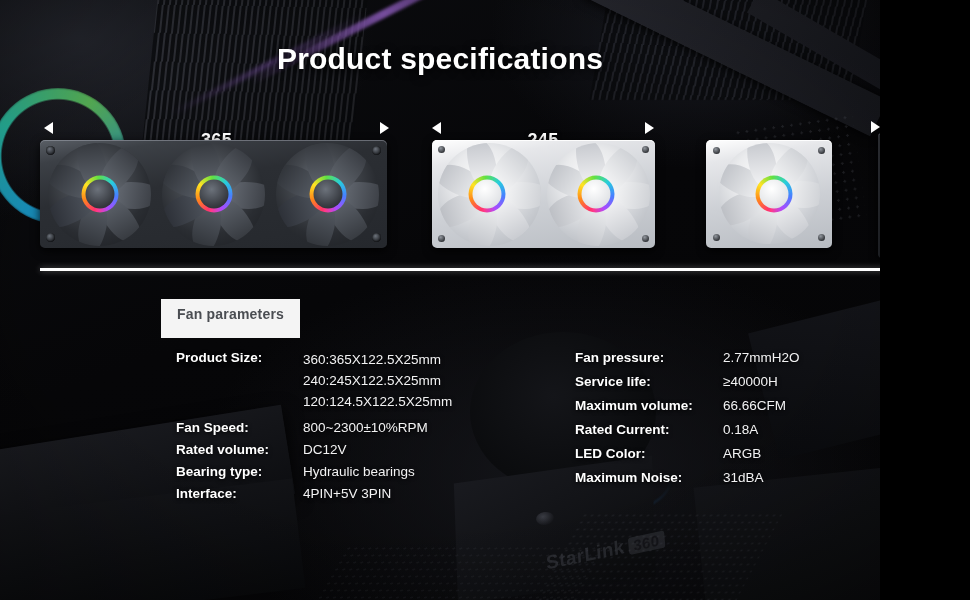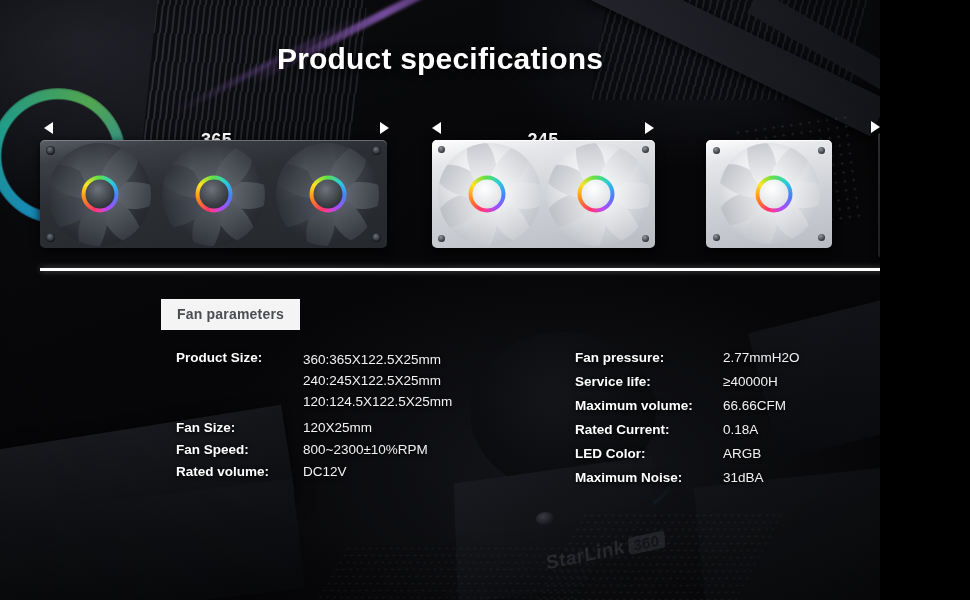--- a/index.html
+++ b/index.html
@@ -315,21 +315,21 @@
     color:#15161a;
     writing-mode: vertical-rl;
     white-space:nowrap;
     letter-spacing:.3px;
   }
 
   
   .param-tab {
     position:absolute; left:161px; top:299px;
     background:#f4f4f4;
-    padding:7px 16px 8px 16px;
+    padding:7px 16px 16px 16px;
     font: 700 14px "Liberation Sans", sans-serif;
     color:#4a4d52;
     letter-spacing:.2px;
   }
 
   .specs { position:absolute; }
   .specs.left  { left:176px; top:350px; }
   .specs.right { left:575px; top:350px; }
 
   .row { display:flex; align-items:flex-start; margin-bottom:6px; }
@@ -535,32 +535,36 @@
 
     <div class="specs left">
       <div class="row tall">
         <div class="k">Product Size:</div>
         <div class="v v-multi">
           <span>360:365X122.5X25mm</span>
           <span>240:245X122.5X25mm</span>
           <span>120:124.5X122.5X25mm</span>
         </div>
       </div>
-      <div class="row tall">
-        <div class="k">Fan Size:</div>
-        <div class="v">120X25mm</div>
-      </div>
       <div class="row">
         <div class="k">Fan Speed:</div>
         <div class="v">800~2300±10%RPM</div>
       </div>
       <div class="row">
         <div class="k">Rated volume:</div>
         <div class="v">DC12V</div>
       </div>
+      <div class="row">
+        <div class="k">Bearing type:</div>
+        <div class="v">Hydraulic bearings</div>
+      </div>
+      <div class="row">
+        <div class="k">Interface:</div>
+        <div class="v">4PIN+5V 3PIN</div>
+      </div>
     </div>
 
     <div class="specs right">
       <div class="row">
         <div class="k">Fan pressure:</div>
         <div class="v">2.77mmH2O</div>
       </div>
       <div class="row">
         <div class="k">Service life:</div>
         <div class="v">≥40000H</div>

